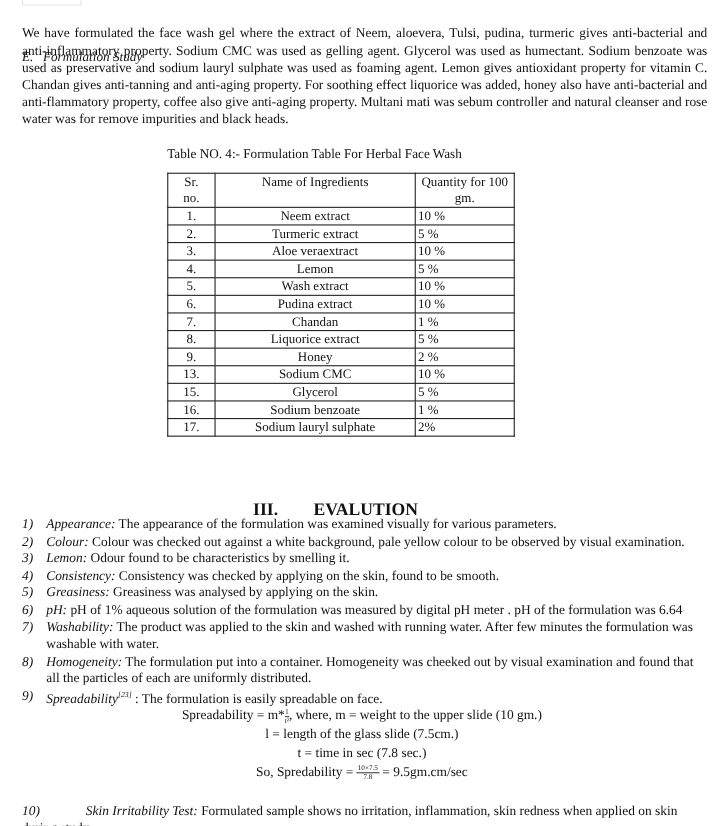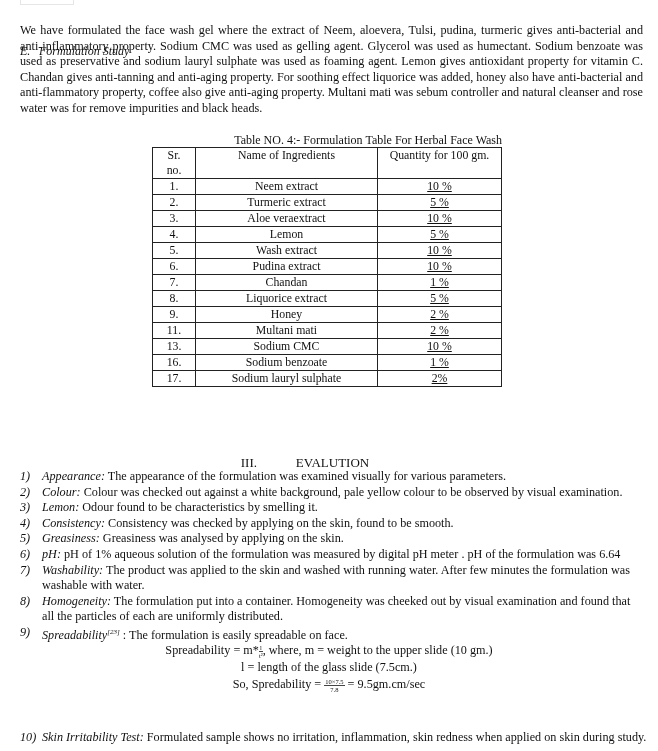--- a/index.html
+++ b/index.html
@@ -18,40 +18,40 @@
   }
   .sec-head {
     position: absolute; left: 20px; top: 8px; font-style: italic; font-size: 12px; margin-top: 36px;
   }
   .sec-head .letter { display: inline-block; width: 16px; }
   .intro {
     position: absolute; left: 20px; top: 23px; width: 623px;
     text-align: justify; line-height: 15.6px; margin: 0;
   }
   .tbl-caption {
-    position: absolute; left: 152px; top: 133px; width: 350px; text-align: right; font-size: 12px;
+    position: absolute; left: 152px; top: 133px; width: 350px; text-align: left; font-size: 12px;
   }
   table.formulation {
-    position: absolute; left: 152px; top: 147px; width: 350px;
+    position: absolute; left: 152px; top: 157px; width: 316px;
     border-collapse: collapse; font-size: 11.8px;
   }
   table.formulation td, table.formulation th {
     border: 1px solid #222; padding: 0 2px; height: 15px; line-height: 15px;
     font-weight: normal; vertical-align: top;
   }
   table.formulation th.c1 { width: 38px; text-align: center; }
   table.formulation th.c2 { width: 177px; text-align: center; }
   table.formulation th.c3 { }
   table.formulation td.c1 { text-align: center; }
   table.formulation td.c2 { text-align: center; }
-  table.formulation td.c3 { text-align: center; text-decoration: underline; }
+  table.formulation td.c3 { text-align: left; }
   .hdr-sr { line-height: 17px; }
   .eval-head {
     position: absolute; left: 0; width: 610px; top: 455px; text-align: center;
-    font-weight: normal; font-size: 13px;
+    font-weight: bold; font-size: 16px;
   }
   .eval-head .roman { display: inline-block; width: 55px; text-align: left; }
   ol.eval {
     position: absolute; left: 20px; top: 469px; width: 620px; margin: 0; padding: 0;
     list-style: none; line-height: 15.6px;
   }
   ol.eval li { position: relative; padding-left: 22px; }
   ol.eval li .num { position: absolute; left: 0; top: 0; font-style: italic; }
   ol.eval li .term { font-style: italic; }
   ol.eval li .term sup { font-size: 7px; }
@@ -59,21 +59,21 @@
     position: absolute; left: 0; width: 658px; top: 642px; text-align: center;
     line-height: 17px; font-size: 12.2px;
   }
   .frac { display: inline-block; vertical-align: middle; text-align: center; font-size: 6.5px; line-height: 7px; }
   .frac .n { display: block; border-bottom: 0.8px solid #444; padding: 0 1px; }
   .frac .d { display: block; }
   .item10 {
     position: absolute; left: 20px; top: 730px; width: 630px;
   }
   .item10 .num { font-style: italic; display: inline-block; width: 22px; }
-  .item10 .term { font-style: italic; }
+  .item10 .term { font-style: italic; margin-left: 36px; }
 </style>
 </head>
 <body>
 
 <div class="top-artifact"></div>
 
 <div class="sec-head">
   <span class="letter">E.</span>
   <span>Formulation Study</span>
 </div>
@@ -133,28 +133,28 @@
         <td class="c1">8.</td>
         <td class="c2">Liquorice extract</td>
         <td class="c3">5 %</td>
       </tr>
       <tr>
         <td class="c1">9.</td>
         <td class="c2">Honey</td>
         <td class="c3">2 %</td>
       </tr>
       <tr>
-        <td class="c1">11.</td>
-        <td class="c2">Multani mati</td>
-        <td class="c3">2 %</td>
-      </tr>
-      <tr>
         <td class="c1">13.</td>
         <td class="c2">Sodium CMC</td>
         <td class="c3">10 %</td>
+      </tr>
+      <tr>
+        <td class="c1">15.</td>
+        <td class="c2">Glycerol</td>
+        <td class="c3">5 %</td>
       </tr>
       <tr>
         <td class="c1">16.</td>
         <td class="c2">Sodium benzoate</td>
         <td class="c3">1 %</td>
       </tr>
       <tr>
         <td class="c1">17.</td>
         <td class="c2">Sodium lauryl sulphate</td>
         <td class="c3">2%</td>
@@ -176,20 +176,21 @@
     <li><span class="num">7)</span><span class="term"><span>Washability:</span></span><span> The product was applied to the skin and washed with running water. After few minutes the formulation was washable with water.</span></li>
     <li><span class="num">8)</span><span class="term"><span>Homogeneity:</span></span><span> The formulation put into a container. Homogeneity was cheeked out by visual examination and found that all the particles of each are uniformly distributed.</span></li>
     <li><span class="num">9)</span><span class="term"><span>Spreadability</span><sup>[23]</sup></span><span> : The formulation is easily spreadable on face.</span></li>
   </ol>
 
 <div class="formula">
   <div>
     <span>Spreadability = m*</span><span class="frac"><span class="n">l</span><span class="d">t²</span></span><span>, where, m = weight to the upper slide (10 gm.)</span>
   </div>
   <div>l = length of the glass slide (7.5cm.)</div>
+  <div>t = time in sec (7.8 sec.)</div>
   <div>
     <span>So, Spredability = </span><span class="frac"><span class="n">10×7.5</span><span class="d">7.8</span></span><span> = 9.5gm.cm/sec</span>
   </div>
 </div>
 
 <div class="item10">
   <span class="num">10)</span><span class="term">Skin Irritability Test:</span><span> Formulated sample shows no irritation, inflammation, skin redness when applied on skin during study.</span>
 </div>
 
 </body></html>

